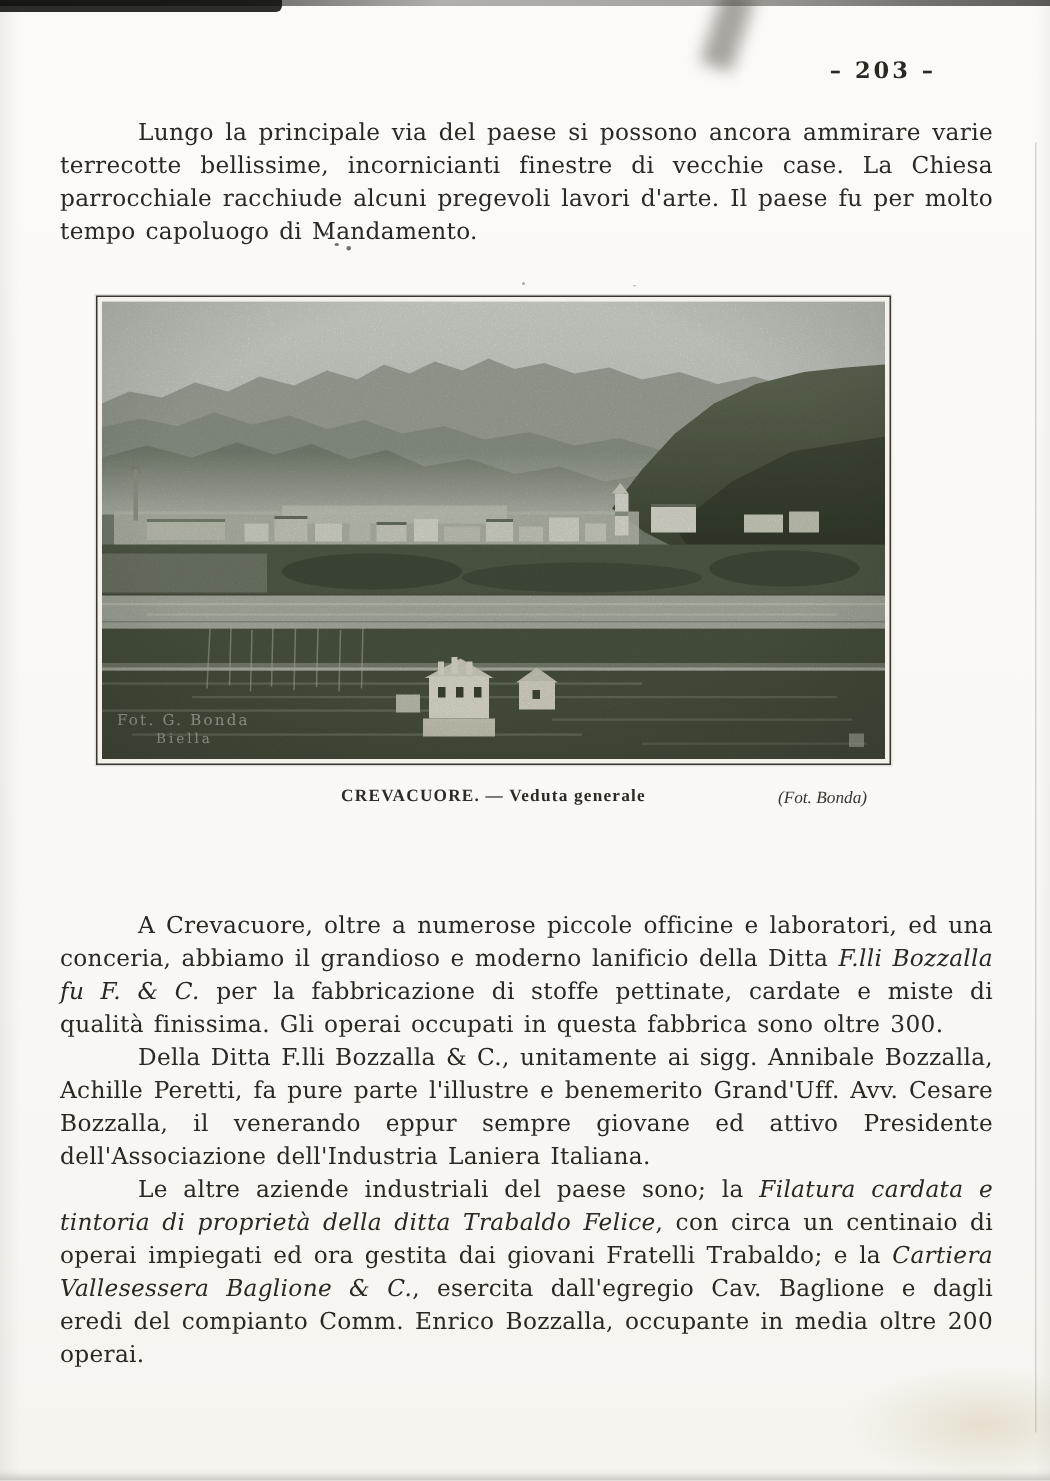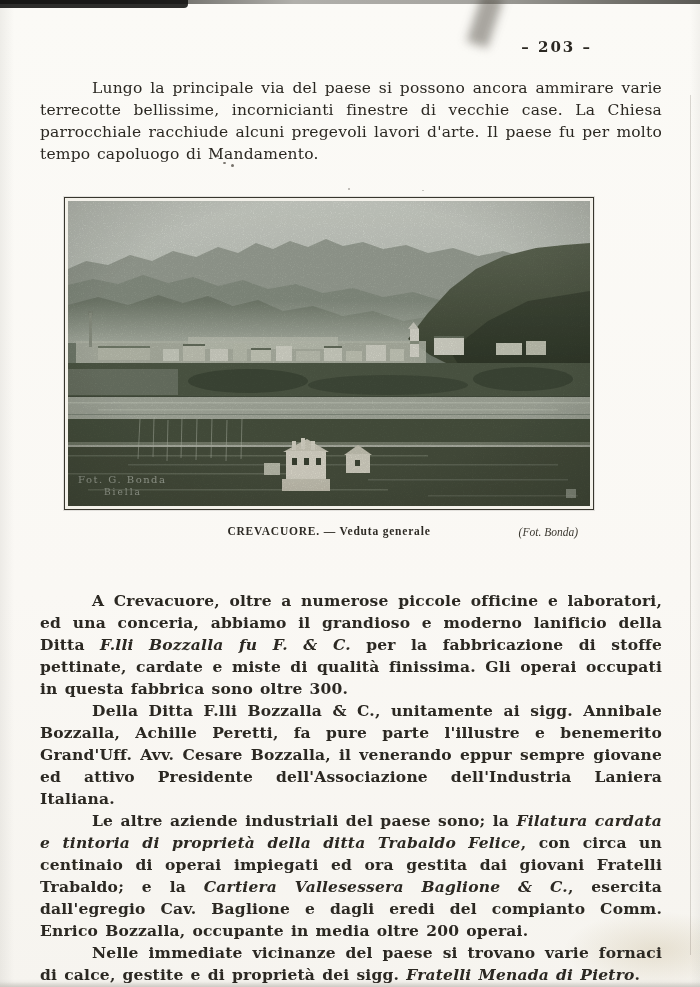--- a/index.html
+++ b/index.html
@@ -24,29 +24,29 @@
   .smudge-top{position:absolute;top:-6px;left:474px;width:22px;height:52px;
     background:rgba(66,62,54,.45);filter:blur(5px);transform:rotate(18deg);}
   .edge-bottom{position:absolute;left:0;bottom:0;width:700px;height:5px;
     background:linear-gradient(to top,#c9c6bf, rgba(201,198,191,0));opacity:.8;}
   .fold-line{position:absolute;top:95px;left:690px;width:1px;height:860px;
     background:rgba(125,120,108,.28);}
   .speck{position:absolute;border-radius:50%;background:#3d382f;opacity:.7;}
 
   
   .page-number{position:absolute;top:38px;left:0;width:592px;text-align:right;
-    font-size:15px;font-weight:bold;letter-spacing:2px;}
+    font-size:15px;font-weight:bold;letter-spacing:2px;padding-left:32px;}
 
   
   .textblock{position:absolute;left:40px;width:622px;
     font-size:15.5px;line-height:22px;text-align:justify;
     letter-spacing:.2px;word-spacing:1.5px;}
   .textblock p{margin:0;text-indent:52px;}
   .tb-top{top:77px;}
-  .tb-bottom{top:590px;font-weight:bold;}
+  .tb-bottom{top:606px;}
   .it{font-style:italic;}
 
   
   figure{position:absolute;top:197px;left:64px;margin:0;width:530px;}
   .photo-frame{border:1px solid #38362e;padding:3px;background:#f3f1ea;
     box-shadow:0 0 0 1px rgba(56,54,46,.12);}
   .photo-frame svg{display:block;}
   figcaption{position:relative;margin-top:15px;width:530px;text-align:center;
     font-size:11.5px;font-family:Liberation Serif, serif;}
   .cap-title{font-weight:bold;letter-spacing:.8px;color:#2e2b25;}
@@ -217,18 +217,15 @@
   <div class="textblock tb-bottom">
     <p>
       <span>A Crevacuore, oltre a numerose piccole officine e laboratori, ed una conceria, abbiamo il grandioso e moderno lanificio della Ditta </span><span class="it">F.lli Bozzalla fu F. &amp; C.</span><span> per la fabbricazione di stoffe pettinate, cardate e miste di qualità finissima. Gli operai occupati in questa fabbrica sono oltre 300.</span>
     </p>
     <p>
       <span>Della Ditta F.lli Bozzalla &amp; C., unitamente ai sigg. Annibale Bozzalla, Achille Peretti, fa pure parte l'illustre e benemerito Grand'Uff. Avv. Cesare Bozzalla, il venerando eppur sempre giovane ed attivo Presidente dell'Associazione dell'Industria Laniera Italiana.</span>
     </p>
     <p>
       <span>Le altre aziende industriali del paese sono; la </span><span class="it">Filatura cardata e tintoria di proprietà della ditta Trabaldo Felice</span><span>, con circa un centinaio di operai impiegati ed ora gestita dai giovani Fratelli Trabaldo; e la </span><span class="it">Cartiera Vallesessera Baglione &amp; C.</span><span>, esercita dall'egregio Cav. Baglione e dagli eredi del compianto Comm. Enrico Bozzalla, occupante in media oltre 200 operai.</span>
     </p>
-    <p>
-      <span>Nelle immediate vicinanze del paese si trovano varie fornaci di calce, gestite e di proprietà dei sigg. </span><span class="it">Fratelli Menada di Pietro</span><span>.</span>
-    </p>
   </div>
 
 </div>
 
 </body></html>

